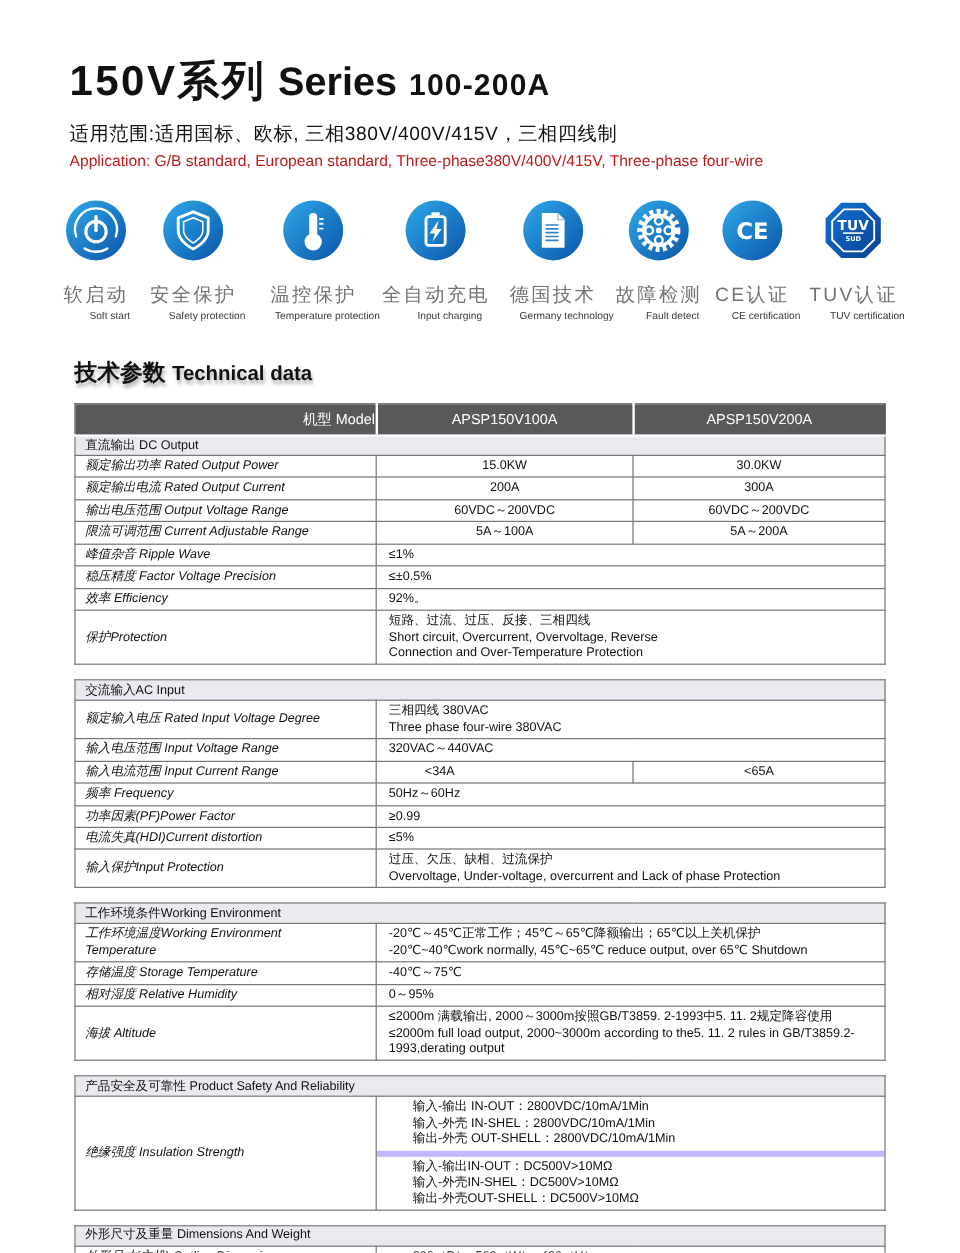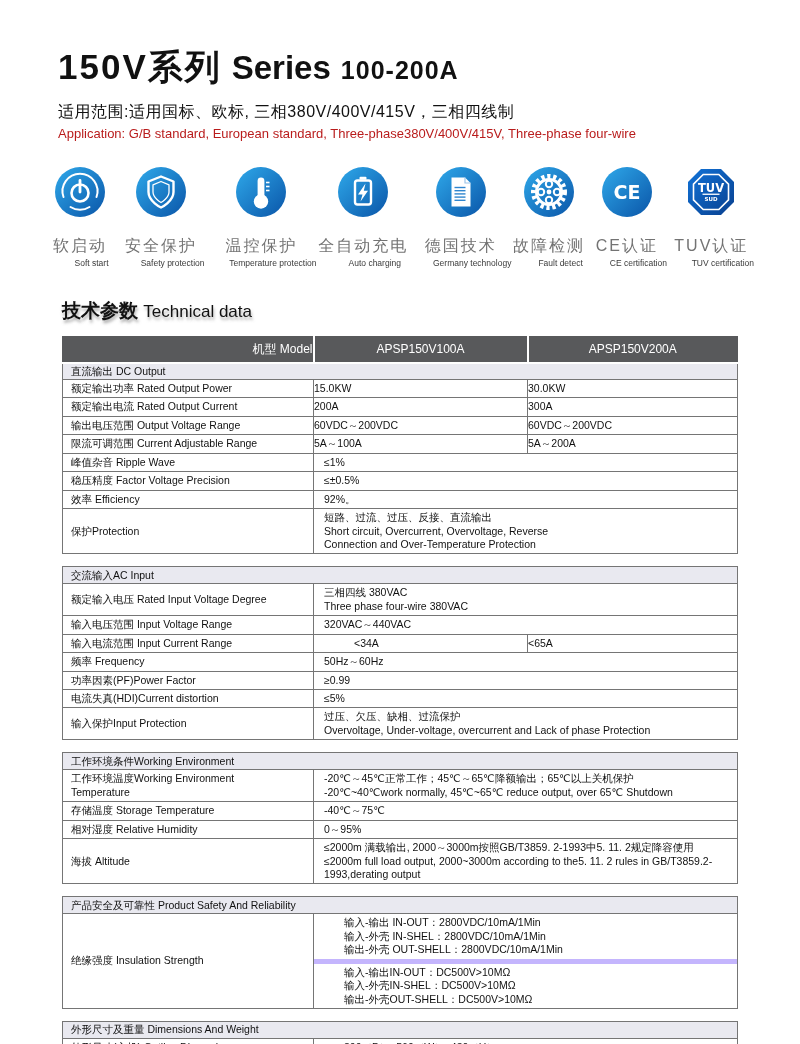--- a/index.html
+++ b/index.html
@@ -12,30 +12,30 @@
   .sub-cn{margin:11px 0 3px 58px;font-size:16px;letter-spacing:.5px;}
   .sub-en{margin:1px 0 0 58px;font-size:13px;color:#b91c1c;}
   .features{display:flex;justify-content:space-between;align-items:flex-start;margin:25px 46px 0 44px;}
   .feature{display:flex;flex-direction:column;align-items:center;min-width:72px;}
   .ficon{width:52px;height:52px;display:block;}
   .ficon svg{display:block;}
   .f-cn{margin-top:18px;font-size:16px;letter-spacing:2px;white-space:nowrap;color:#737373;}
   .f-en{font-size:8.5px;color:#3a3a3a;white-space:nowrap;margin-top:1px;margin-left:23px;}
   .tech-title{margin:30px 0 12px 62px;font-size:19px;font-weight:600;
     text-shadow:1px 3px 3px rgba(110,110,110,.55);}
-  .tech-title .en{font-size:17px;font-weight:400;margin-top:48px;}
+  .tech-title .en{font-size:17px;font-weight:700;margin-top:48px;}
   .spec{border-collapse:collapse;table-layout:fixed;width:675px;margin:0 0 12px 62px;}
   .spec td,.spec th{border:1px solid #757575;font-size:10.5px;line-height:1.28;vertical-align:middle;}
   .spec th{background:#58595B;color:#fff;font-size:12px;font-weight:400;height:26px;
     text-align:right;padding-left:14px;border-color:#58595B;border-bottom:2px solid #fff;}
   .spec th.c{text-align:center;padding-left:0;border-left:2px solid #fff;}
   .spec tr.sec td{background:#E9E9F0;height:17px;padding:1px 2px 1px 8px;}
-  .spec td.lbl{padding:2px 18px 2px 8px;height:16px;}
+  .spec td.lbl{padding:2px 18px 2px 8px;height:16px;font-style:italic;}
   .spec td.val{padding-top:2px;padding-bottom:2px;}
-  .spec td.val.c{text-align:left;}
+  .spec td.val.c{text-align:center;}
   .spec td.stackcell{padding:0;}
   .stack{padding:2px 4px 2px 30px;}
   .stack-b{border-bottom:5px solid #c4b5fd;}
 </style>
 </head>
 <body>
 
 <div>
 
   <div class="title-line">
@@ -113,21 +113,21 @@
                 <stop offset="1" stop-color="#0A55A8"></stop>
               </linearGradient>
             </defs>
             <circle cx="26" cy="26" r="25" fill="url(#g3)"></circle>
             <rect x="18" y="14.5" width="16" height="24" rx="2.5" fill="none" stroke="#fff" stroke-width="2.4"></rect>
             <rect x="22.5" y="10.8" width="7" height="3" rx="1" fill="#fff"></rect>
             <path d="M28.5 17.5 L21 28.5 H25.5 L23.5 35.5 L31 24.8 H26.8 Z" fill="#fff"></path>
           </svg>
         </span>
         <div class="f-cn">全自动充电</div>
-        <div class="f-en">Auto charging</div>
+        <div class="f-en">Input charging</div>
       </div>
       <div class="feature">
         <span class="ficon">
           <svg width="52" height="52" viewBox="0 0 52 52" xmlns="http://www.w3.org/2000/svg">
             <defs>
               <linearGradient id="g4" x1="0" y1="0" x2="1" y2="1">
                 <stop offset="0" stop-color="#2FA9EA"></stop>
                 <stop offset="1" stop-color="#0A55A8"></stop>
               </linearGradient>
             </defs>
@@ -278,21 +278,21 @@
           </tr>
           <tr>
             <td class="lbl">效率 Efficiency</td>
             <td colspan="2" class="val" style="padding-left:10px">
               <div>92%。</div>
             </td>
           </tr>
           <tr>
             <td class="lbl">保护Protection</td>
             <td colspan="2" class="val" style="padding-left:10px">
-              <div>短路、过流、过压、反接、直流输出</div>
+              <div>短路、过流、过压、反接、三相四线</div>
               <div>Short circuit,  Overcurrent, Overvoltage, Reverse</div>
               <div>Connection and Over-Temperature Protection</div>
             </td>
           </tr>
         </tbody>
       </table>
       <table class="spec">
         <colgroup>
           <col style="width:251px">
           <col style="width:214px">

